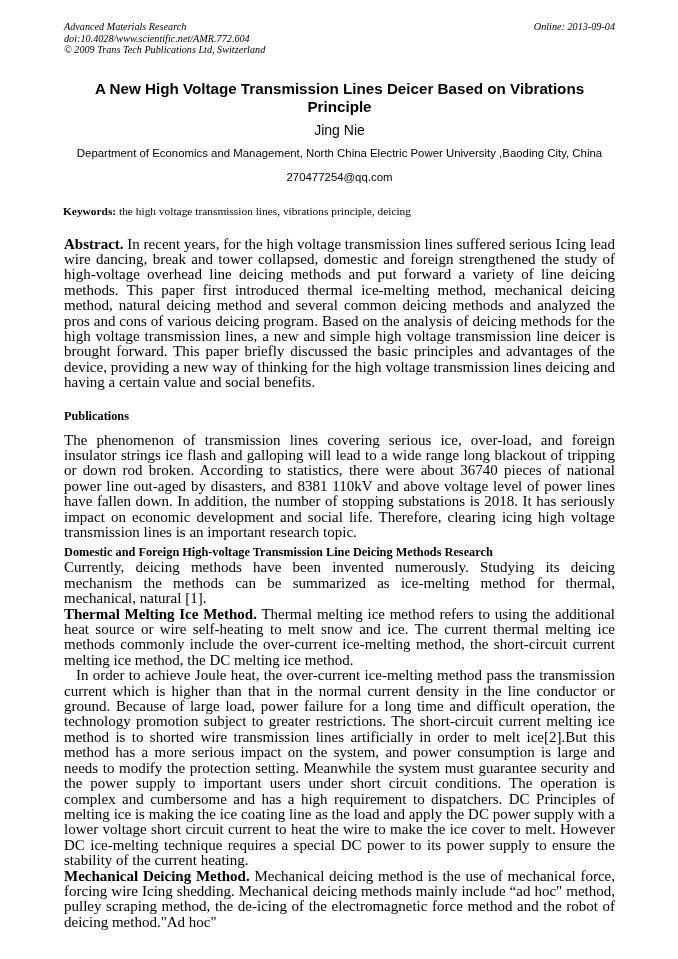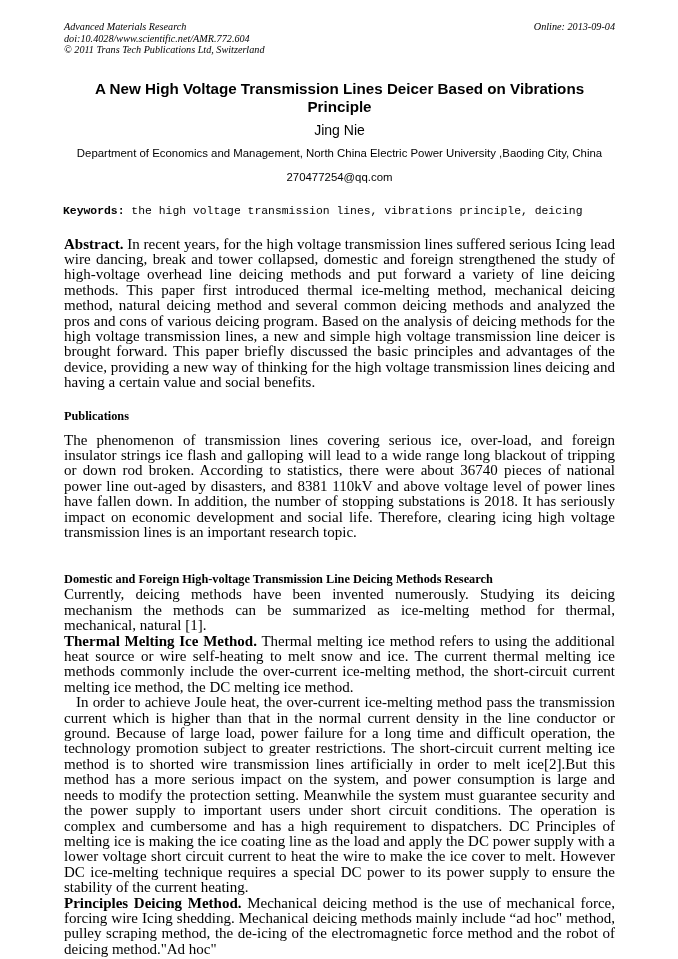--- a/index.html
+++ b/index.html
@@ -4,40 +4,40 @@
   <style>
     html, body { margin: 0; padding: 0; background: #ffffff; }
     body { width: 678px; height: 959px; position: relative; overflow: hidden; color: #000; }
     .page { position: absolute; left: 64px; top: 21px; width: 551px; }
     .header { position: relative; font-family: "Liberation Serif", serif; font-style: italic; font-size: 10.2px; line-height: 11.5px; }
     .header .online { position: absolute; right: 0; top: 0; }
     .title { font-family: "Liberation Sans", sans-serif; font-weight: bold; font-size: 15.2px; line-height: 18px; text-align: center; margin-top: 24px; padding: 0 4px; }
     .author { font-family: "Liberation Sans", sans-serif; font-size: 14px; text-align: center; margin-top: 6px; line-height: 17px; }
     .affil { font-family: "Liberation Sans", sans-serif; font-size: 11.4px; line-height: 16px; text-align: center; margin-top: 6px; padding: 0 2px; }
     .email { font-family: "Liberation Sans", sans-serif; font-size: 11.4px; text-align: center; margin-top: 9px; line-height: 14px; }
-    .keywords { font-family: Liberation Mono, monospace; font-size: 11.4px; margin-top: 20px; line-height: 14px; margin-left: -1px; }
+    .keywords { font-family: Liberation Serif, serif; font-size: 11.4px; margin-top: 20px; line-height: 14px; margin-left: -1px; }
     .keywords b { font-weight: bold; }
     p, .para { font-family: "Liberation Serif", serif; font-size: 15px; line-height: 15.4px; text-align: justify; margin: 0; }
     .abstract { margin-top: 19px; }
     h2 { font-family: "Liberation Serif", serif; font-weight: bold; font-size: 12.3px; margin: 0; line-height: 15px; }
     .intro-h { margin-top: 18px; }
     .intro-p { margin-top: 9px; }
-    .dom-h { margin-top: 32px; }
+    .dom-h { margin-top: 5px; }
     .dom-p { }
     .indent { text-indent: 12px; }
     b.runin { font-weight: bold; }
   </style>
 </head>
 <body>
 
 <div class="page">
   <div class="header">
     <div>Advanced Materials Research</div>
     <div>doi:10.4028/www.scientific.net/AMR.772.604</div>
-    <div>© 2011 Trans Tech Publications Ltd, Switzerland</div>
+    <div>© 2009 Trans Tech Publications Ltd, Switzerland</div>
     <div class="online">Online: 2013-09-04</div>
   </div>
 
   <div class="title">A New High Voltage Transmission Lines Deicer Based on Vibrations Principle</div>
   <div class="author">Jing Nie</div>
   <div class="affil">Department of Economics and Management, North China Electric Power University ,Baoding City, China</div>
   <div class="email">270477254@qq.com</div>
 
   <div class="keywords">
     <b>Keywords:</b><span> the high voltage transmission lines, vibrations principle, deicing</span>
@@ -50,15 +50,15 @@
   <h2 class="intro-h">Publications</h2>
   <p class="intro-p">The phenomenon of transmission lines covering serious ice, over-load, and foreign insulator strings ice flash and galloping will lead to a wide range long blackout of tripping or down rod broken. According to statistics, there were about 36740 pieces of national power line out-aged by disasters, and 8381 110kV and above voltage level of power lines have fallen down. In addition, the number of stopping substations is 2018. It has seriously impact on economic development and social life. Therefore, clearing icing high voltage transmission lines is an important research topic.</p>
 
   <h2 class="dom-h">Domestic and Foreign High-voltage Transmission Line Deicing Methods Research</h2>
   <p class="dom-p">Currently, deicing methods have been invented numerously. Studying its deicing mechanism the methods can be summarized as ice-melting method for thermal, mechanical, natural [1].</p>
   <p>
     <b class="runin">Thermal Melting Ice Method.</b><span> Thermal melting ice method refers to using the additional heat source or wire self-heating to melt snow and ice. The current thermal melting ice methods commonly include the over-current ice-melting method, the short-circuit current melting ice method, the DC melting ice method.</span>
   </p>
   <p class="indent">In order to achieve Joule heat, the over-current ice-melting method pass the transmission current which is higher than that in the normal current density in the line conductor or ground. Because of large load, power failure for a long time and difficult operation, the technology promotion subject to greater restrictions. The short-circuit current melting ice method is to shorted wire transmission lines artificially in order to melt ice[2].But this method has a more serious impact on the system, and power consumption is large and needs to modify the protection setting. Meanwhile the system must guarantee security and the power supply to important users under short circuit conditions. The operation is complex and cumbersome and has a high requirement to dispatchers. DC Principles of melting ice is making the ice coating line as the load and apply the DC power supply with a lower voltage short circuit current to heat the wire to make the ice cover to melt. However DC ice-melting technique requires a special DC power to its power supply to ensure the stability of the current heating.</p>
   <p>
-    <b class="runin">Principles Deicing Method.</b><span> Mechanical deicing method is the use of mechanical force, forcing wire Icing shedding. Mechanical deicing methods mainly include “ad hoc" method, pulley scraping method, the de-icing of the electromagnetic force method and the robot of deicing method."Ad hoc"</span>
+    <b class="runin">Mechanical Deicing Method.</b><span> Mechanical deicing method is the use of mechanical force, forcing wire Icing shedding. Mechanical deicing methods mainly include “ad hoc" method, pulley scraping method, the de-icing of the electromagnetic force method and the robot of deicing method."Ad hoc"</span>
   </p>
 </div>
 
 </body></html>

